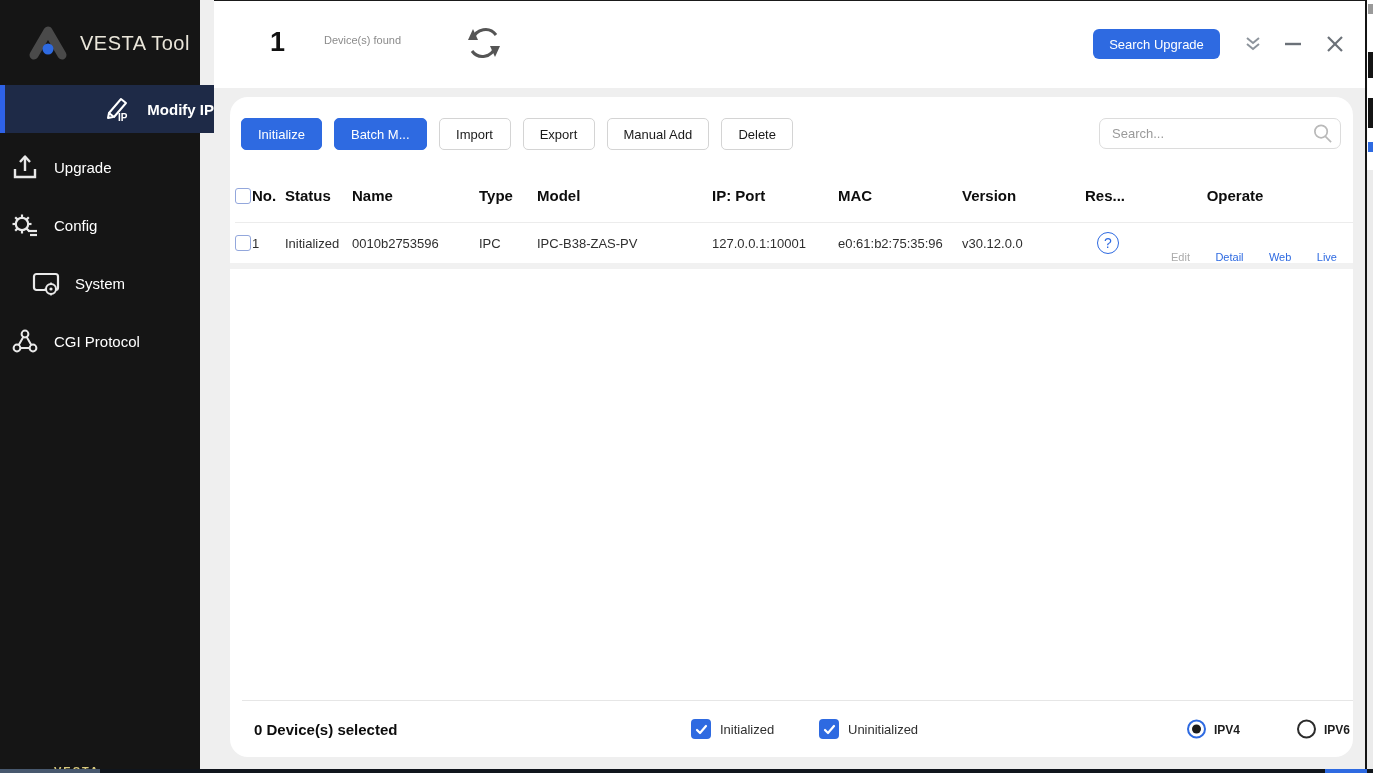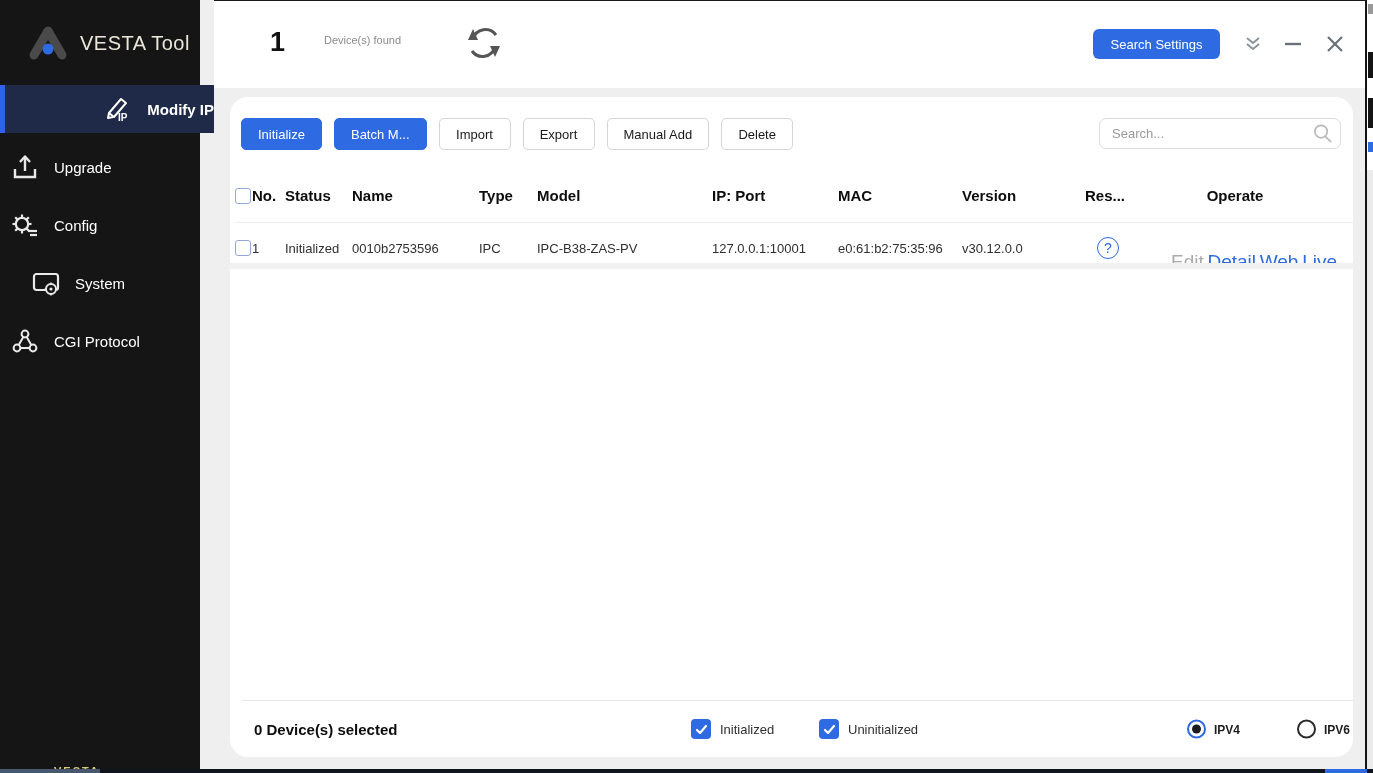--- a/index.html
+++ b/index.html
@@ -59,21 +59,21 @@
   .grid { display:grid; grid-template-columns:17px 33px 67px 127px 58px 175px 126px 124px 123px 62px auto; align-items:center; }
   .thead { position:absolute; left:5px; right:0; top:81px; height:34px; font-size:15px; font-weight:bold; color:#0d0d0d; }
   .thead .op { text-align:center; padding-right:30px; }
   .trow { position:absolute; left:5px; right:0; top:125px; height:40px; font-size:13px; color:#2f2f2f; border-top:1px solid #ececec; }
   .row-after { position:absolute; left:0; right:0; top:166px; height:6px; background:#f1f1f1; }
 
   .cb { width:16px; height:16px; border:1px solid #93a7dc; border-radius:3px; background:#fff; cursor:pointer; }
   .q-icon { width:22px; height:22px; border:1.5px solid #2e6ae1; border-radius:50%; color:#2e6ae1; font-size:14px;
             display:flex; align-items:center; justify-content:center; margin-left:12px; cursor:pointer; }
   .op-links { display:flex; justify-content:space-between; padding:0 16px 0 24px; }
-  .op-links a { font-size:19px; text-decoration:none; color:#2e6ae1; cursor:pointer;margin-top:28px; }
+  .op-links a { font-size:11px; text-decoration:none; color:#2e6ae1; cursor:pointer;margin-top:28px; }
   .op-links a.disabled { color:#ababab; cursor:default; }
 
   .pfooter { position:absolute; left:12px; right:0; top:603px; height:57px; border-top:1px solid #e6e6e6; }
   .pfooter .sel-label { position:absolute; left:12px; top:50%; transform:translateY(-50%); font-size:15px; font-weight:bold; color:#0d0d0d; }
   .chk-item { position:absolute; top:50%; transform:translateY(-50%); display:flex; align-items:center; gap:9px; cursor:pointer; }
   .chk-box { width:20px; height:20px; border-radius:4px; background:#2e6ae1; display:flex; align-items:center; justify-content:center; }
   .chk-box svg { width:13px; height:13px; }
   .chk-label { font-size:13px; color:#2f2f2f; }
   .radio-item { position:absolute; top:50%; transform:translateY(-50%); display:flex; align-items:center; gap:8px; cursor:pointer;justify-content:flex-end; }
   .radio-outer { width:19px; height:19px; border-radius:50%; border:2px solid #2e6ae1; display:flex; align-items:center; justify-content:center; }
@@ -159,21 +159,21 @@
   <span class="count-num">1</span>
   <span class="count-label">Device(s) found</span>
   <button class="refresh-btn">
     <svg viewBox="0 0 44 40" width="44" height="40">
       <path d="M11 16 A13 13 0 0 1 34 12" fill="none" stroke="#555" stroke-width="3"></path>
       <polygon points="6,17 16,17 11,6" fill="#555"></polygon>
       <path d="M33 24 A13 13 0 0 1 10 28" fill="none" stroke="#555" stroke-width="3"></path>
       <polygon points="28,23 38,23 33,34" fill="#555"></polygon>
     </svg>
   </button>
-  <button class="search-settings-btn">Search Settings</button>
+  <button class="search-settings-btn">Search Upgrade</button>
   <button class="win-icon wi-chevron">
     <svg viewBox="0 0 24 24" width="24" height="24">
       <path d="M6 6 L12 11 L18 6" fill="none" stroke="#8d949c" stroke-width="2"></path>
       <path d="M6 12 L12 17 L18 12" fill="none" stroke="#8d949c" stroke-width="2"></path>
     </svg>
   </button>
   <button class="win-icon wi-min">
     <svg viewBox="0 0 24 24" width="24" height="24">
       <line x1="4" y1="12" x2="20" y2="12" stroke="#6b7178" stroke-width="2.4"></line>
     </svg>

